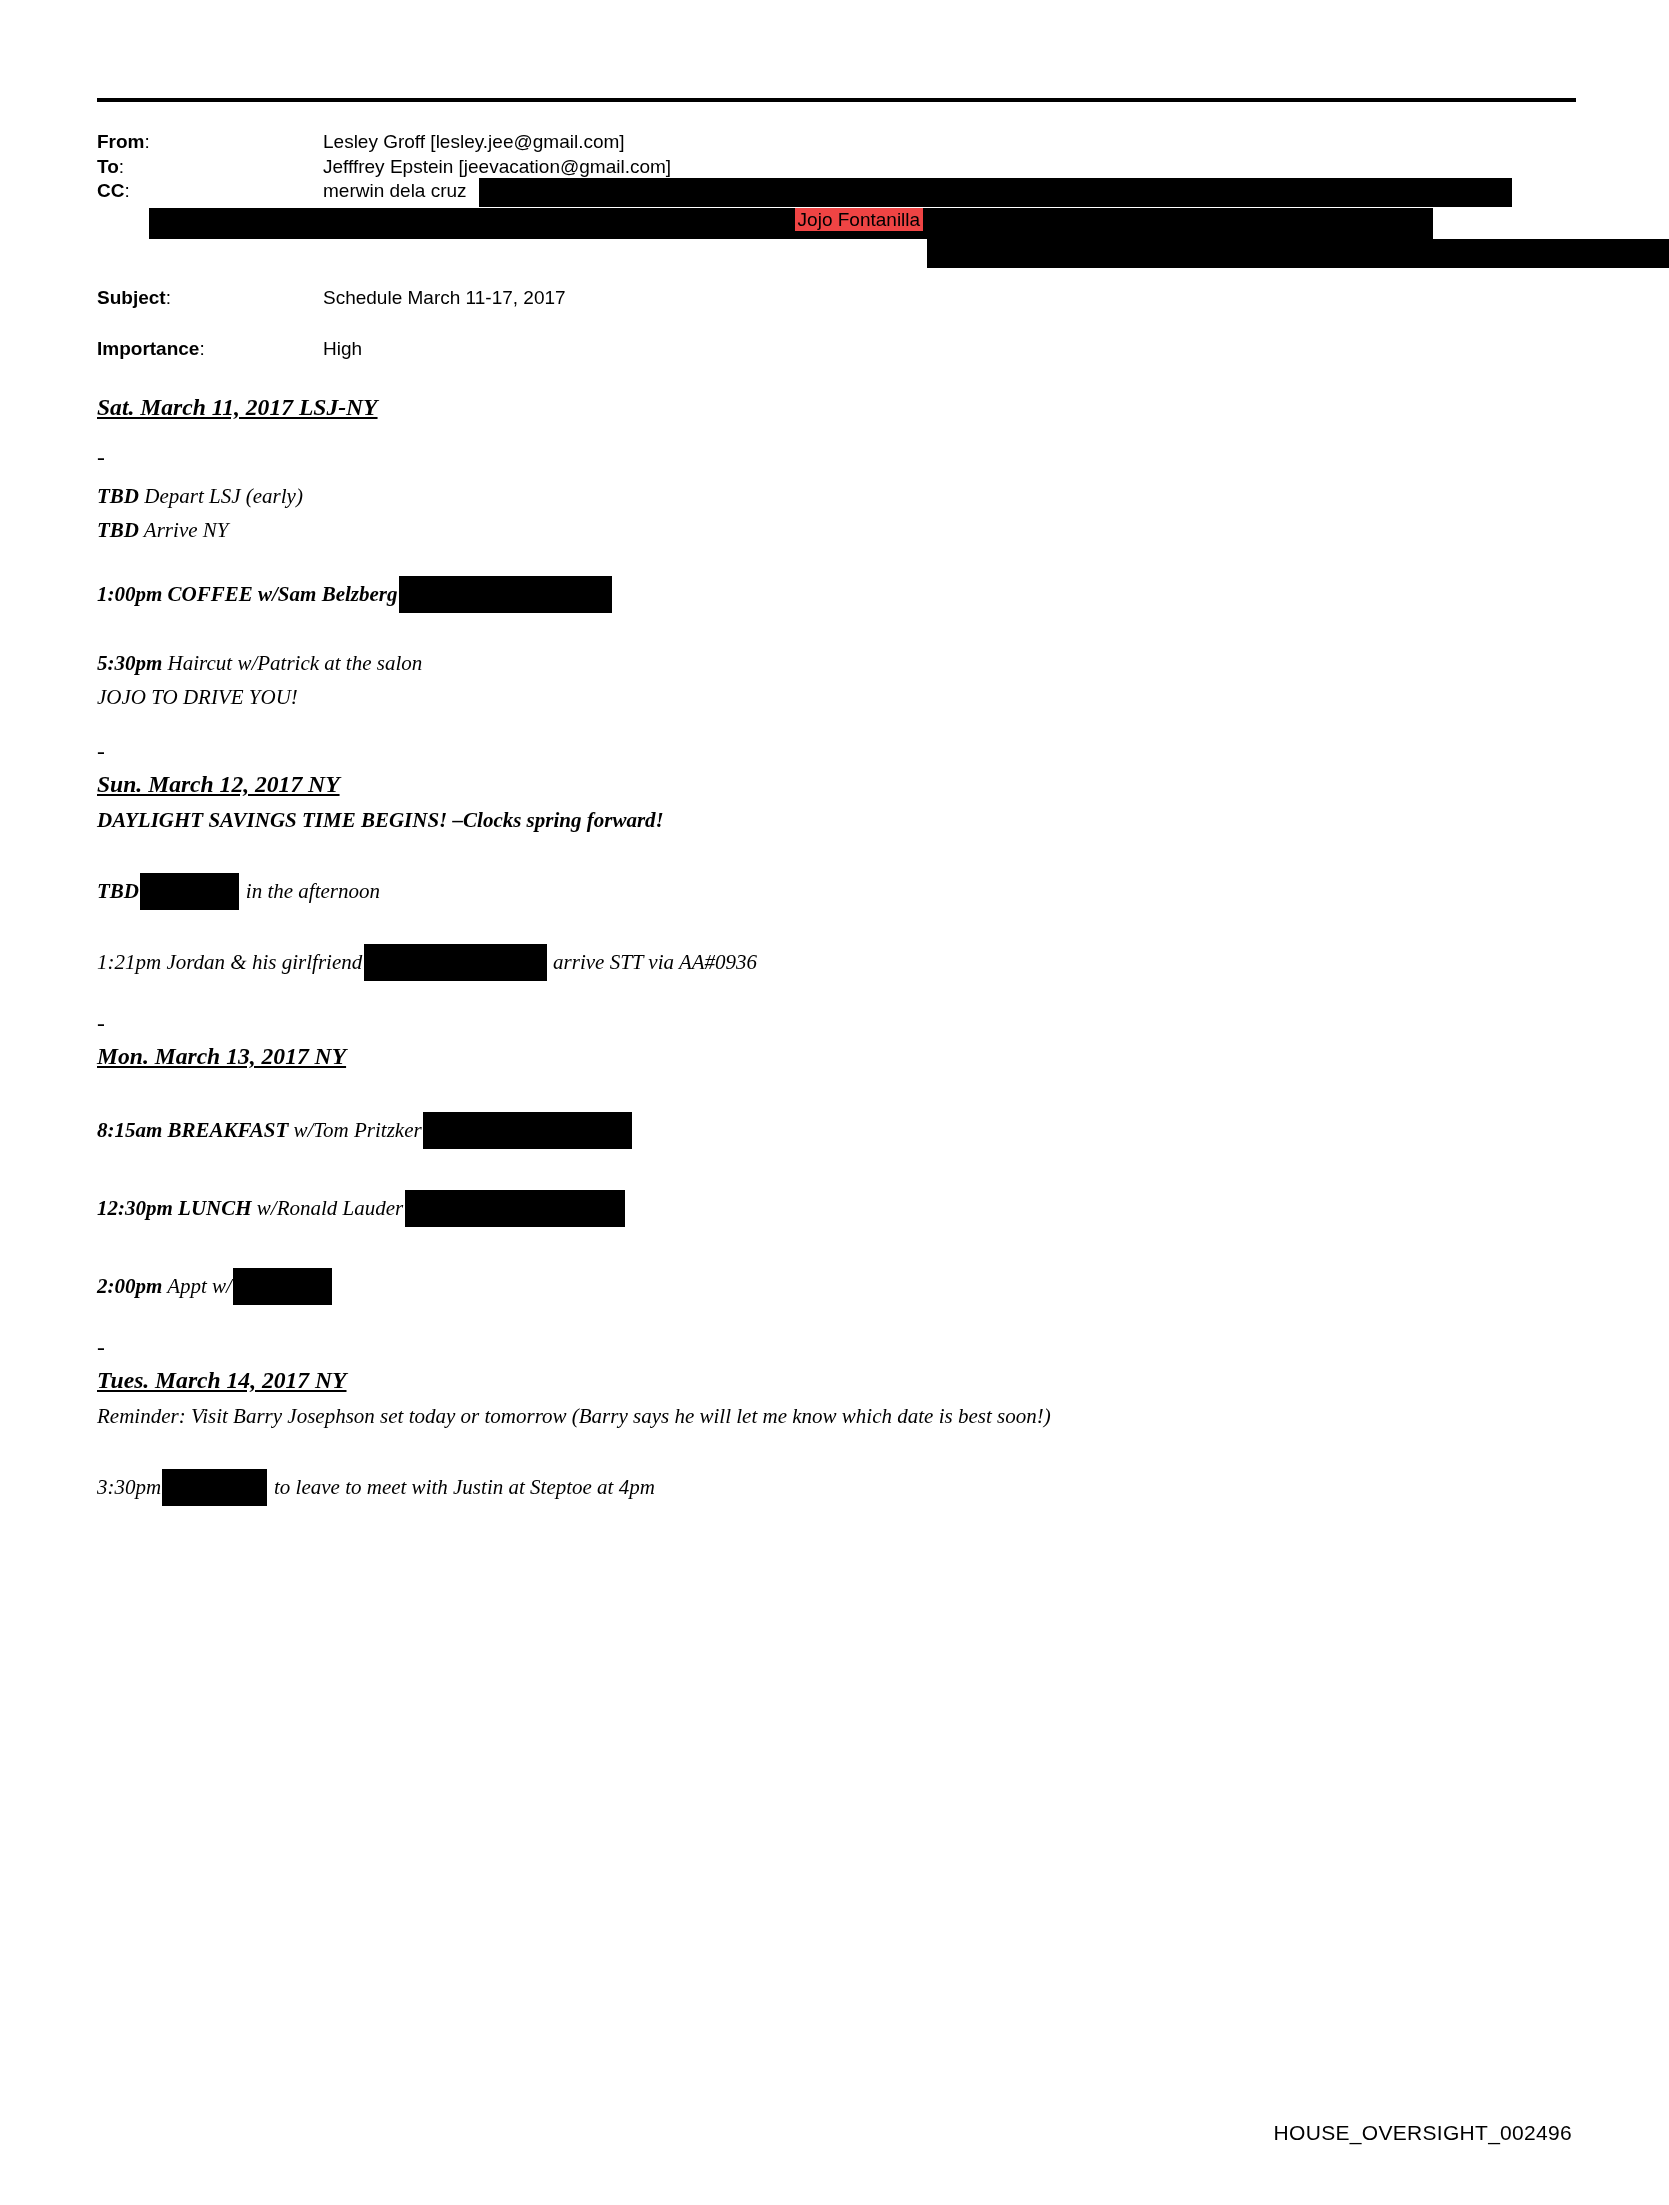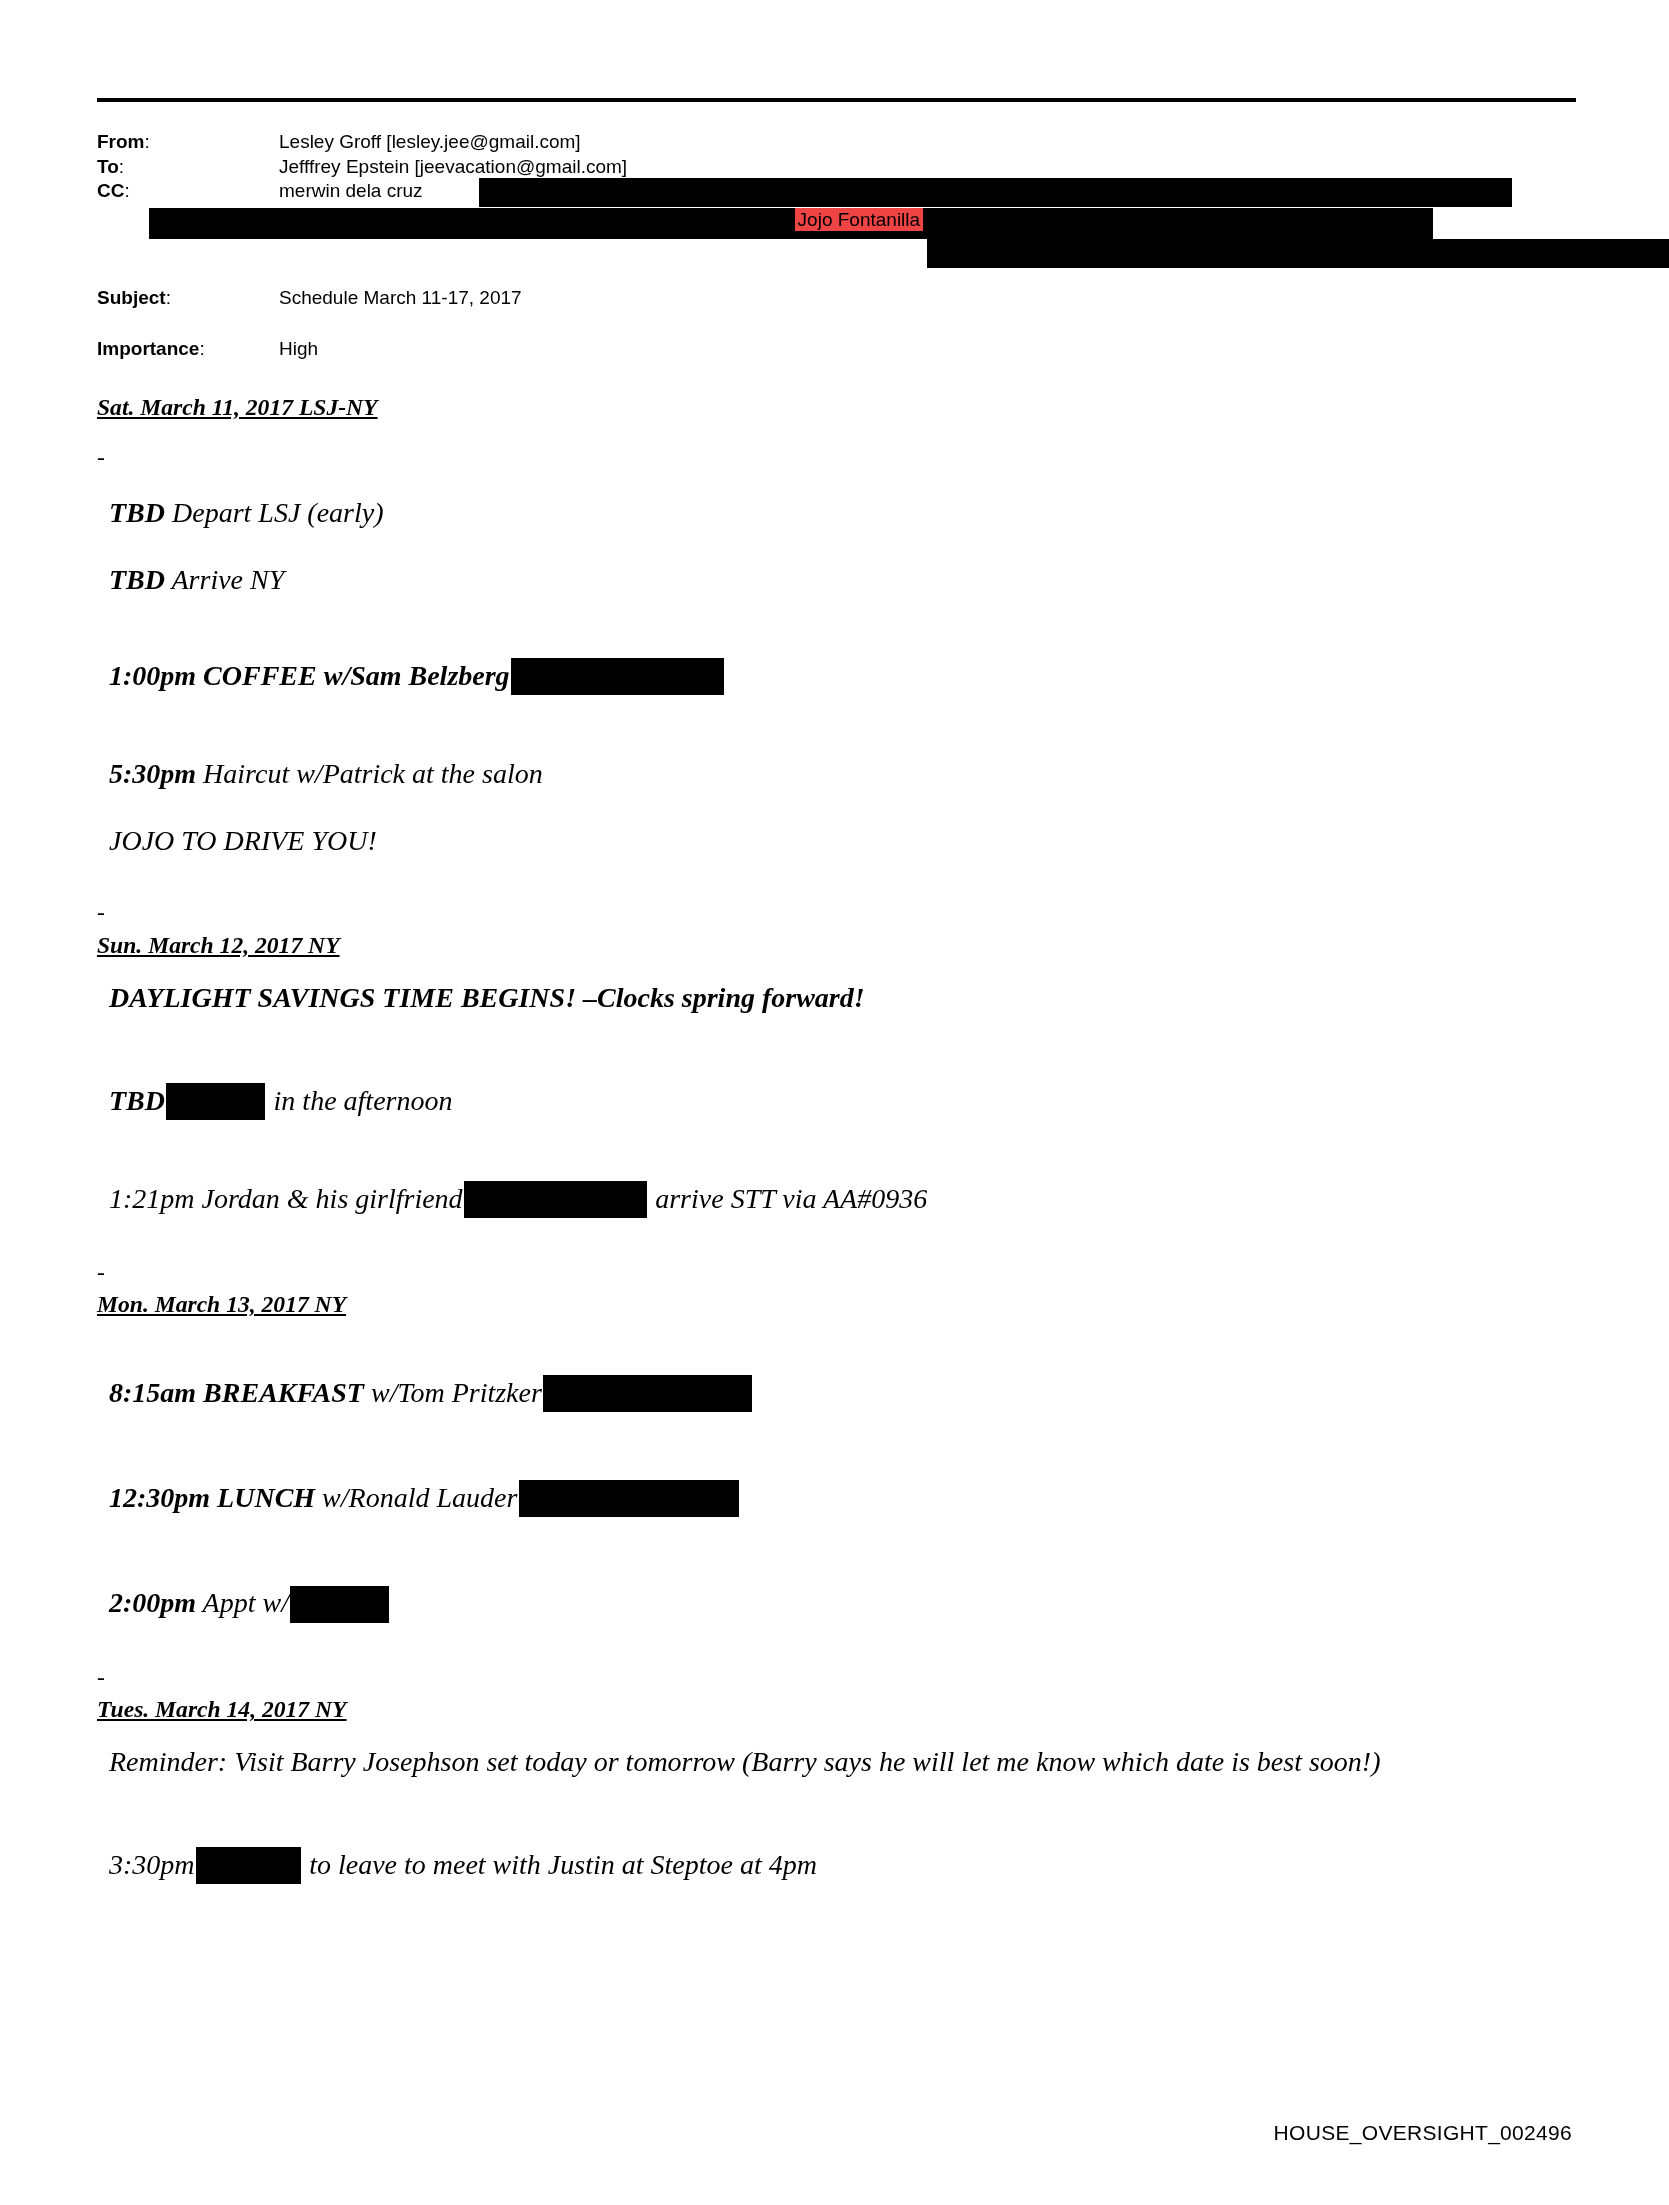--- a/index.html
+++ b/index.html
@@ -49,20 +49,21 @@
     font-family: "Liberation Sans", sans-serif;
     font-size: 19px;
     font-weight: bold;
   }
   .hdr-label .colon { font-weight: normal; }
   .hdr-value {
     font-family: "Liberation Sans", sans-serif;
     font-size: 19px;
     position: relative;
     white-space: nowrap;
+    margin-left: 44px;
   }
   .hdr-gap-sm { height: 14.4px; }
   .hdr-gap-md { height: 26px; }
   .redact-abs {
     position: absolute;
     background: #000000;
   }
 
   .cc-block {
     position: relative;
@@ -83,24 +84,24 @@
 
   .day-head {
     font-weight: bold;
     font-style: italic;
     font-size: 23.6px;
     text-decoration: underline;
     margin: 0;
     line-height: 1.35;
   }
   .line {
-    font-size: 28px;
+    font-size: 21px;
     font-style: italic;
     line-height: 1.35;
-    margin: 12px;
+    margin: 0;
     white-space: nowrap;
   }
   .line.wrap { white-space: normal; }
   .line b, .line .bold {
     font-weight: bold;
     font-style: italic;
   }
   .bullet-dash {
     font-size: 23.6px;
     line-height: 1.0;

